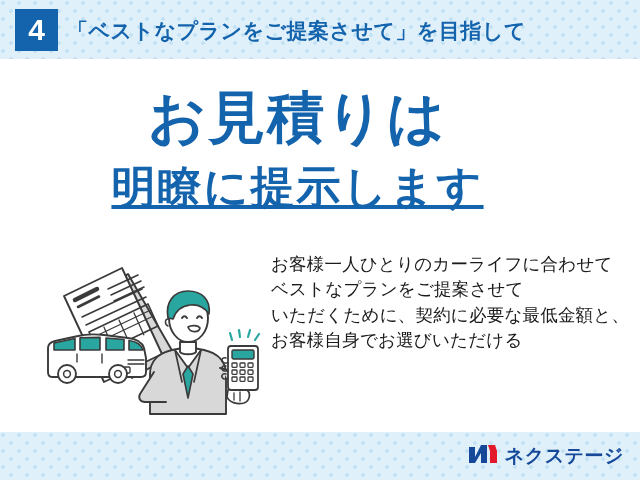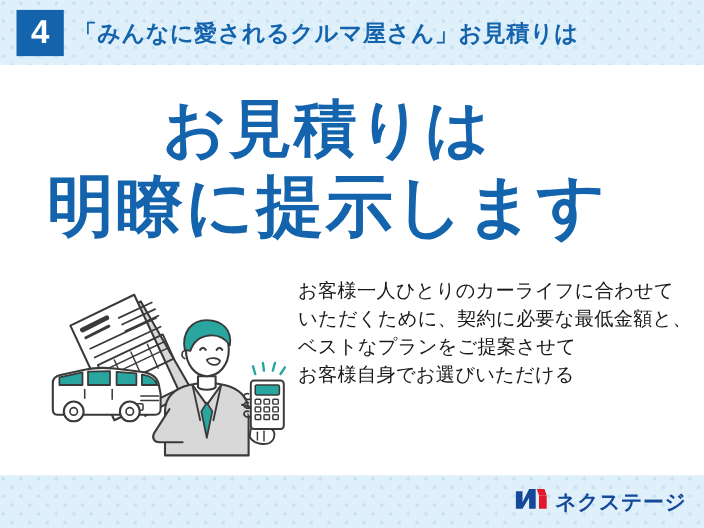--- a/index.html
+++ b/index.html
@@ -72,23 +72,24 @@
     color: #1463ad;
     font-weight: bold;
     letter-spacing: 2px;
   }
   .headline-line1 {
     font-size: 57px;
     line-height: 70px;
     white-space: nowrap;
   }
   .headline-line2 {
-    font-size: 61px;
+    font-size: 44px;
     line-height: 70px;
     white-space: nowrap;
+    text-decoration: underline;
   }
 
   
   .bodytext {
     position: absolute;
     left: 271px;
     top: 252px;
     width: 360px;
     color: #1a1a1a;
     font-size: 17.5px;
@@ -138,32 +139,32 @@
     white-space: nowrap;
   }
 </style>
 </head>
 <body>
 
 <div class="page">
 
   <div class="header">
     <div class="header-badge">4</div>
-    <div class="header-title">「みんなに愛されるクルマ屋さん」お見積りは</div>
+    <div class="header-title">「ベストなプランをご提案させて」を目指して</div>
   </div>
 
   <div class="headline">
     <div class="headline-line1">お見積りは</div>
     <div class="headline-line2">明瞭に提示します</div>
   </div>
 
   <div class="bodytext">
     <span class="ln">お客様一人ひとりのカーライフに合わせて</span>
+    <span class="ln">ベストなプランをご提案させて</span>
     <span class="ln">いただくために、契約に必要な最低金額と、</span>
-    <span class="ln">ベストなプランをご提案させて</span>
     <span class="ln">お客様自身でお選びいただける</span>
   </div>
 
   <div class="illustration">
     <svg width="230" height="160" viewBox="0 0 230 160" xmlns="http://www.w3.org/2000/svg">
       <g fill="none" stroke="#3a3a3a" stroke-width="1.9" stroke-linecap="round" stroke-linejoin="round">
 
         <g>
           <path d="M44 36 L86 12 L132 92 L90 116 Z" fill="#d8d8d8" stroke="#3a3a3a"></path>
         </g>

